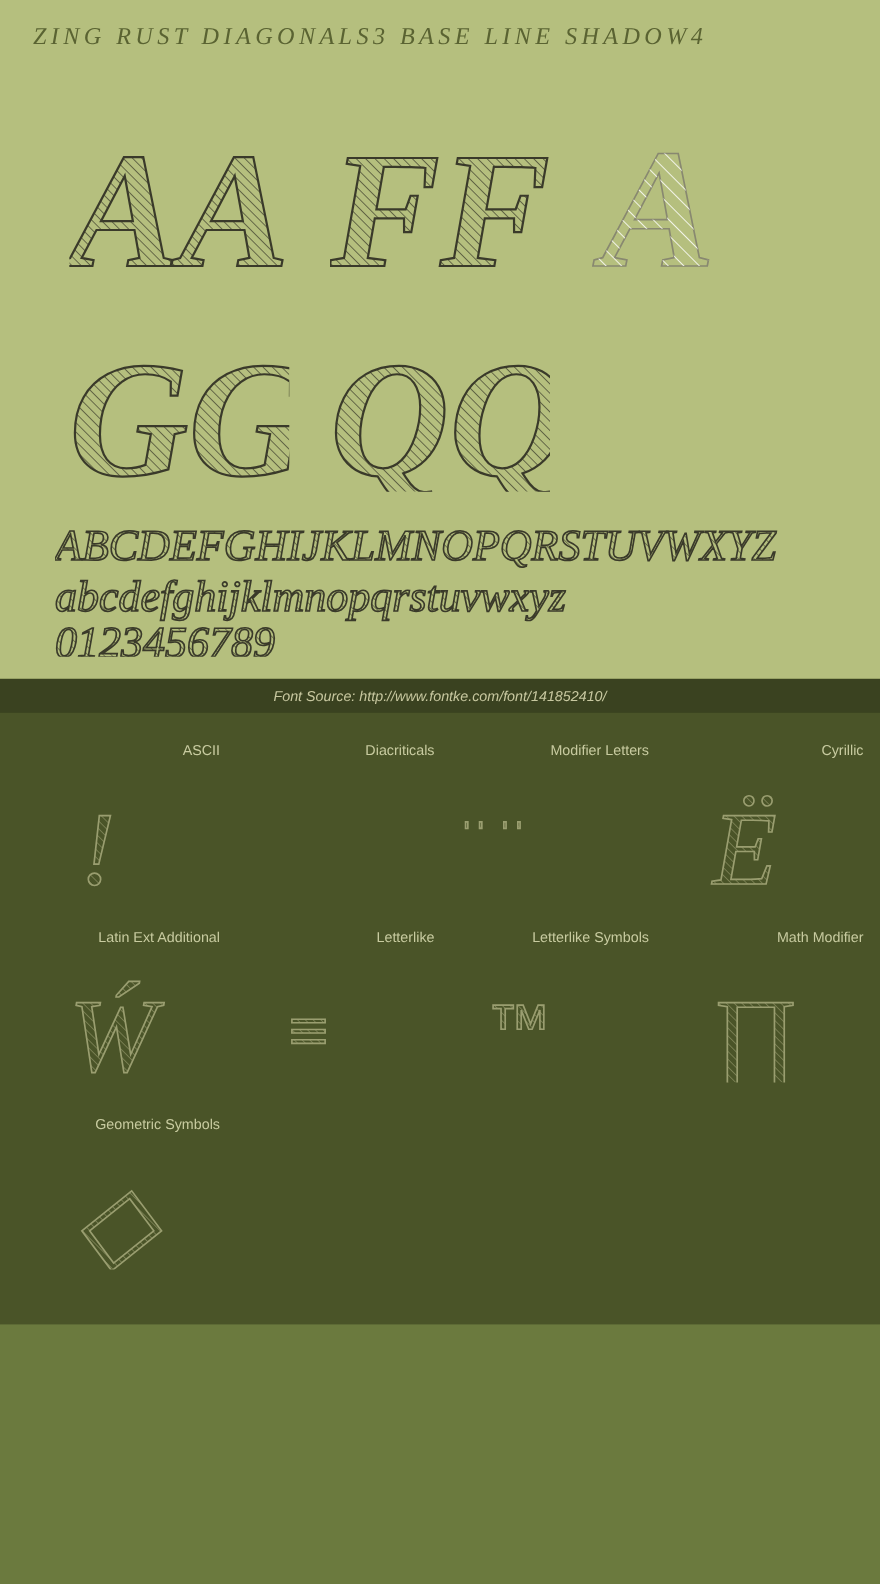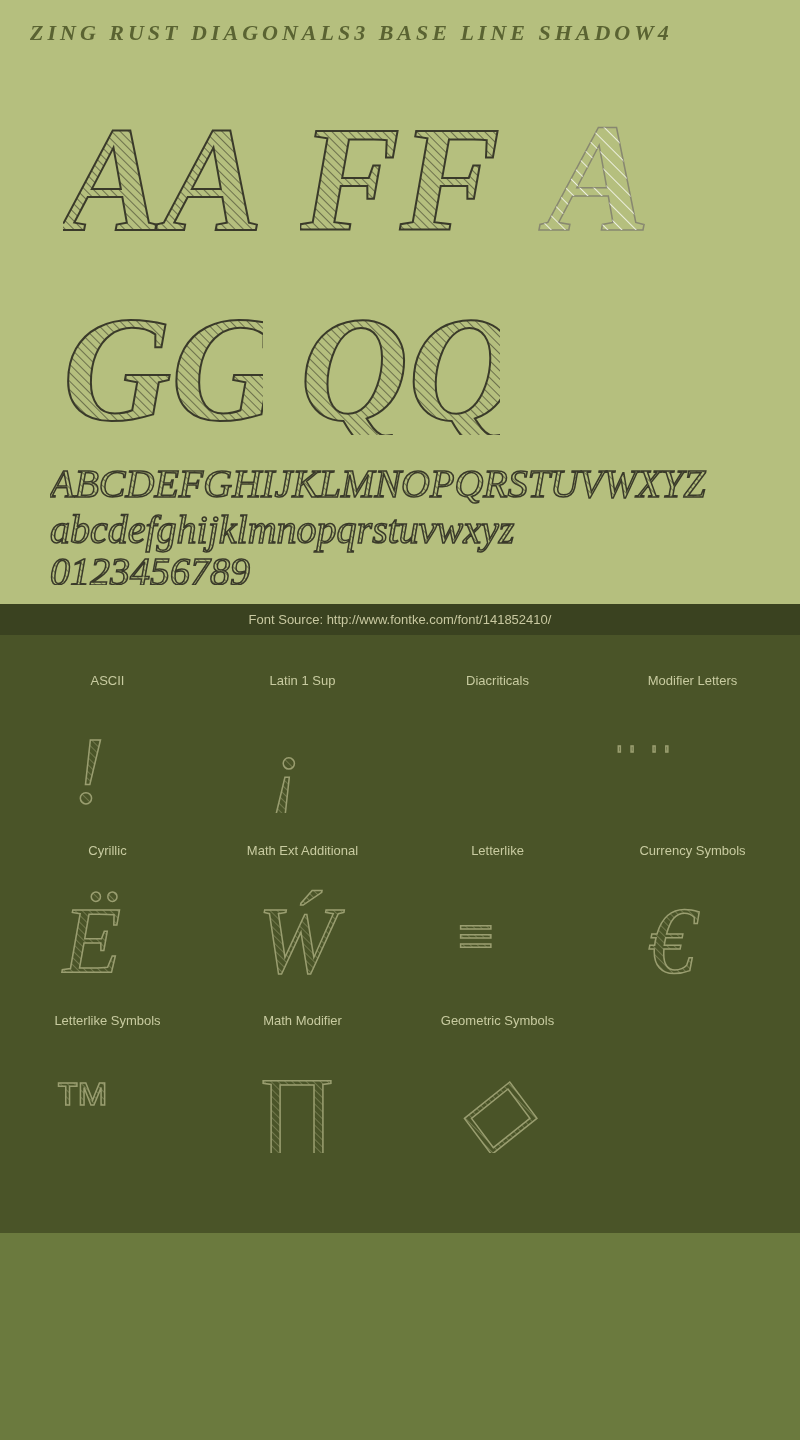--- a/index.html
+++ b/index.html
@@ -15,24 +15,24 @@
     #top-section {
       background: #b5bf7e;
       padding: 20px 30px 10px 30px;
       position: relative;
     }
 
     #font-title {
       font-size: 22px;
       letter-spacing: 4px;
       color: #5a6332;
-      font-weight: bold;
+      font-weight: normal;
       text-transform: uppercase;
       font-style: italic;
-      margin-bottom: 24px;
+      margin-bottom: 36px;
       font-family: Georgia, serif;
     }
 
     .copyright-line {
       text-align: right;
       color: #4a4a3a;
       font-size: 13px;
       margin-top: 10px;
       padding-bottom: 10px;
     }
@@ -42,40 +42,42 @@
       background: #4a5428;
       padding: 0 0 30px 0;
     }
 
     .font-source-bar {
       background: #3a4220;
       color: #c8c8a0;
       text-align: center;
       font-size: 13px;
       padding: 8px;
-      margin-bottom: 28px;
+      margin-bottom: 16px;
+      font-style: italic;
     }
 
     .charset-grid {
       display: grid;
       grid-template-columns: repeat(4, 1fr);
       gap: 0;
       padding: 0 10px;
     }
 
     .charset-cell {
       padding: 10px 5px 20px 5px;
       text-align: center;
     }
 
     .charset-label {
       color: #c8cba0;
       font-size: 13px;
       margin-bottom: 15px;
       display: block;
+      text-align: right;
     }
 
     .charset-glyph-area {
       height: 110px;
       display: flex;
       align-items: center;
       justify-content: center;
     }
 
     .top-glyphs-grid {
@@ -229,37 +231,20 @@
             <mask id="maskCS1">
               <text x="5" y="100" font-size="95" font-family="Georgia,serif" font-style="italic" fill="white">!</text>
             </mask>
           </defs>
           <text x="5" y="100" font-size="95" font-family="Georgia,serif" font-style="italic" fill="none" stroke="#9a9e70" stroke-width="1.5">!</text>
           <rect width="80" height="110" fill="url(#hatchCS1)" mask="url(#maskCS1)"></rect>
         </svg>
       </div>
     </div>
 
-    <div class="charset-cell">
-      <span class="charset-label">Latin 1 Sup</span>
-      <div class="charset-glyph-area">
-        <svg width="80" height="110" viewBox="0 0 80 110">
-          <defs>
-            <pattern id="hatchCS2" patternUnits="userSpaceOnUse" width="5" height="5" patternTransform="rotate(-45)">
-              <line x1="0" y1="0" x2="0" y2="5" stroke="#9a9e70" stroke-width="1"></line>
-            </pattern>
-            <mask id="maskCS2">
-              <text x="5" y="100" font-size="95" font-family="Georgia,serif" font-style="italic" fill="white">¡</text>
-            </mask>
-          </defs>
-          <text x="5" y="100" font-size="95" font-family="Georgia,serif" font-style="italic" fill="none" stroke="#9a9e70" stroke-width="1.5">¡</text>
-          <rect width="80" height="110" fill="url(#hatchCS2)" mask="url(#maskCS2)"></rect>
-        </svg>
-      </div>
-    </div>
 
 
 
     <div class="charset-cell">
       <span class="charset-label">Diacriticals</span>
       <div class="charset-glyph-area">
         
       </div>
     </div>
 
@@ -293,21 +278,21 @@
               <text x="5" y="100" font-size="95" font-family="Georgia,serif" font-style="italic" fill="white">Ё</text>
             </mask>
           </defs>
           <text x="5" y="100" font-size="95" font-family="Georgia,serif" font-style="italic" fill="none" stroke="#9a9e70" stroke-width="1.5">Ё</text>
           <rect width="100" height="110" fill="url(#hatchCS7)" mask="url(#maskCS7)"></rect>
         </svg>
       </div>
     </div>
 
     <div class="charset-cell">
-      <span class="charset-label">Math Ext Additional</span>
+      <span class="charset-label">Latin Ext Additional</span>
       <div class="charset-glyph-area">
         <svg width="100" height="110" viewBox="0 0 100 110">
           <defs>
             <pattern id="hatchCS8" patternUnits="userSpaceOnUse" width="5" height="5" patternTransform="rotate(-45)">
               <line x1="0" y1="0" x2="0" y2="5" stroke="#9a9e70" stroke-width="1"></line>
             </pattern>
             <mask id="maskCS8">
               <text x="5" y="100" font-size="95" font-family="Georgia,serif" font-style="italic" fill="white">Ẃ</text>
             </mask>
           </defs>
@@ -328,37 +313,20 @@
             <mask id="maskCS9">
               <text x="5" y="70" font-size="65" font-family="Georgia,serif" font-style="italic" fill="white">≡</text>
             </mask>
           </defs>
           <text x="5" y="70" font-size="65" font-family="Georgia,serif" font-style="italic" fill="none" stroke="#9a9e70" stroke-width="1.5">≡</text>
           <rect width="100" height="80" fill="url(#hatchCS9)" mask="url(#maskCS9)"></rect>
         </svg>
       </div>
     </div>
 
-    <div class="charset-cell">
-      <span class="charset-label">Currency Symbols</span>
-      <div class="charset-glyph-area">
-        <svg width="100" height="110" viewBox="0 0 100 110">
-          <defs>
-            <pattern id="hatchCS10" patternUnits="userSpaceOnUse" width="5" height="5" patternTransform="rotate(-45)">
-              <line x1="0" y1="0" x2="0" y2="5" stroke="#9a9e70" stroke-width="1"></line>
-            </pattern>
-            <mask id="maskCS10">
-              <text x="5" y="100" font-size="95" font-family="Georgia,serif" font-style="italic" fill="white">€</text>
-            </mask>
-          </defs>
-          <text x="5" y="100" font-size="95" font-family="Georgia,serif" font-style="italic" fill="none" stroke="#9a9e70" stroke-width="1.5">€</text>
-          <rect width="100" height="110" fill="url(#hatchCS10)" mask="url(#maskCS10)"></rect>
-        </svg>
-      </div>
-    </div>
 
     <div class="charset-cell">
       <span class="charset-label">Letterlike Symbols</span>
       <div class="charset-glyph-area">
         <svg width="120" height="80" viewBox="0 0 120 80">
           <defs>
             <pattern id="hatchCS11" patternUnits="userSpaceOnUse" width="5" height="5" patternTransform="rotate(-45)">
               <line x1="0" y1="0" x2="0" y2="5" stroke="#9a9e70" stroke-width="1"></line>
             </pattern>
             <mask id="maskCS11">

